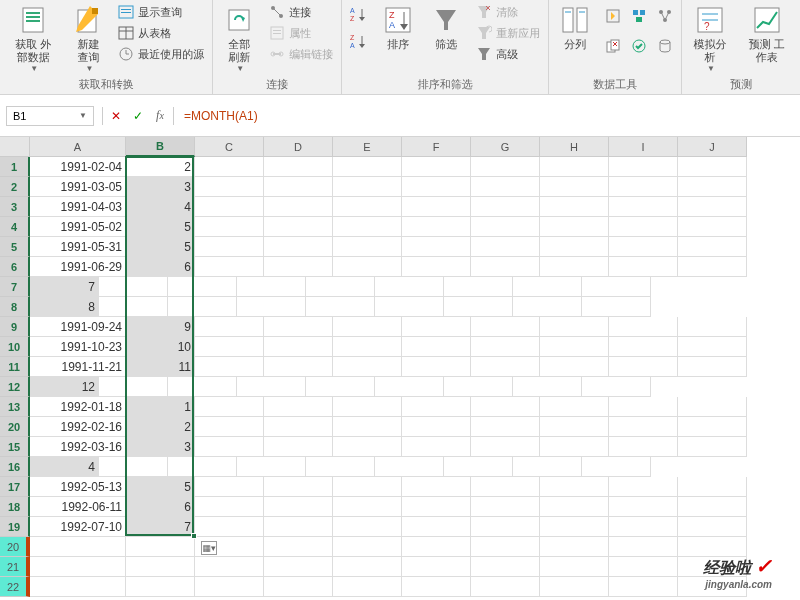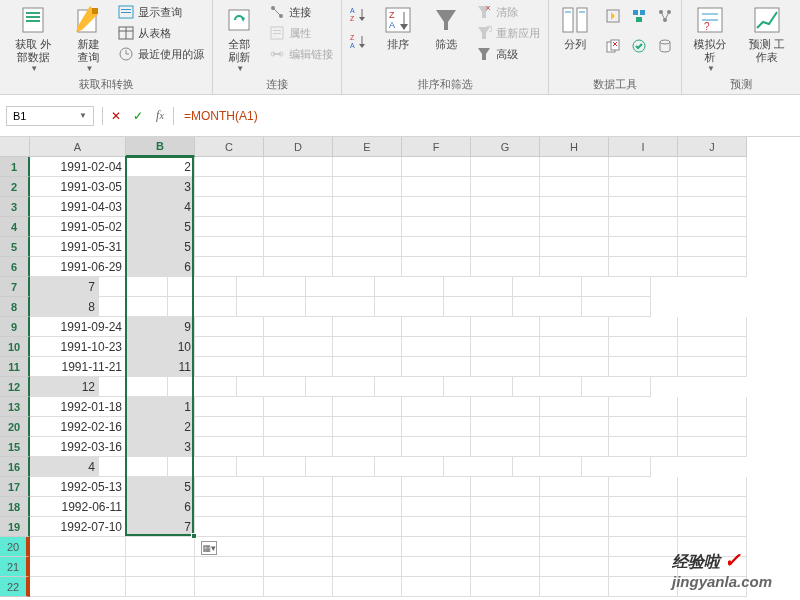--- a/index.html
+++ b/index.html
@@ -48,21 +48,21 @@
     .cell.wide { width: 96px; }
     .cell.right { justify-content: flex-end; }
     .cell.selrange { background: #ddd; }
     
     .selection-border { position: absolute; border: 2px solid #217346; pointer-events: none; }
     .fill-handle { position: absolute; width: 6px; height: 6px; background: #217346; border: 1px solid #fff; }
     .autofill-opts { position: absolute; width: 16px; height: 14px; border: 1px solid #999; background: #fff; font-size: 9px; display: flex; align-items: center; justify-content: center; color: #666; cursor: pointer; }
     
     .watermark { position: absolute; right: 28px; bottom: 10px; font-size: 16px; font-weight: bold; color: #333; font-style: italic; }
     .watermark .check { color: #d00; font-size: 20px; margin-left: 4px; }
-    .watermark .sub { font-size: 15px; font-style: italic; display: block; text-align: right; color: #666; }
+    .watermark .sub { font-size: 10px; font-style: italic; display: block; text-align: right; color: #666; }
   </style>
 </head>
 <body>
 
 <div class="ribbon">
 
   <div class="ribbon-group">
     <div class="ribbon-group-content">
       <div class="btn-large">
         <svg class="icon" viewBox="0 0 32 32">

